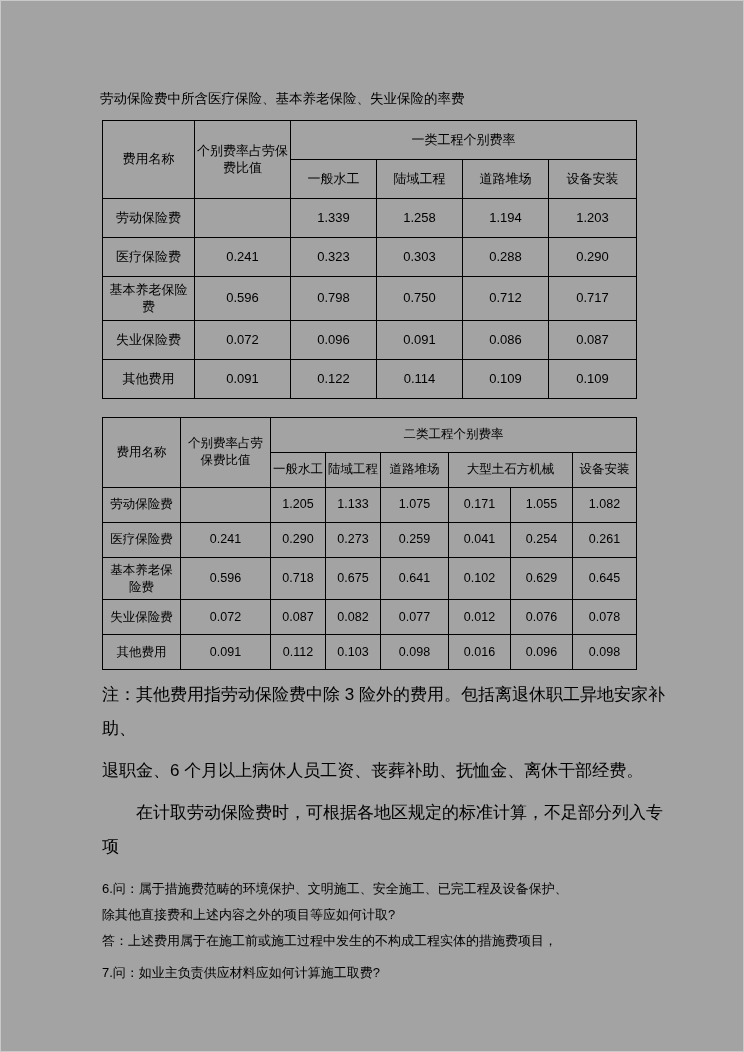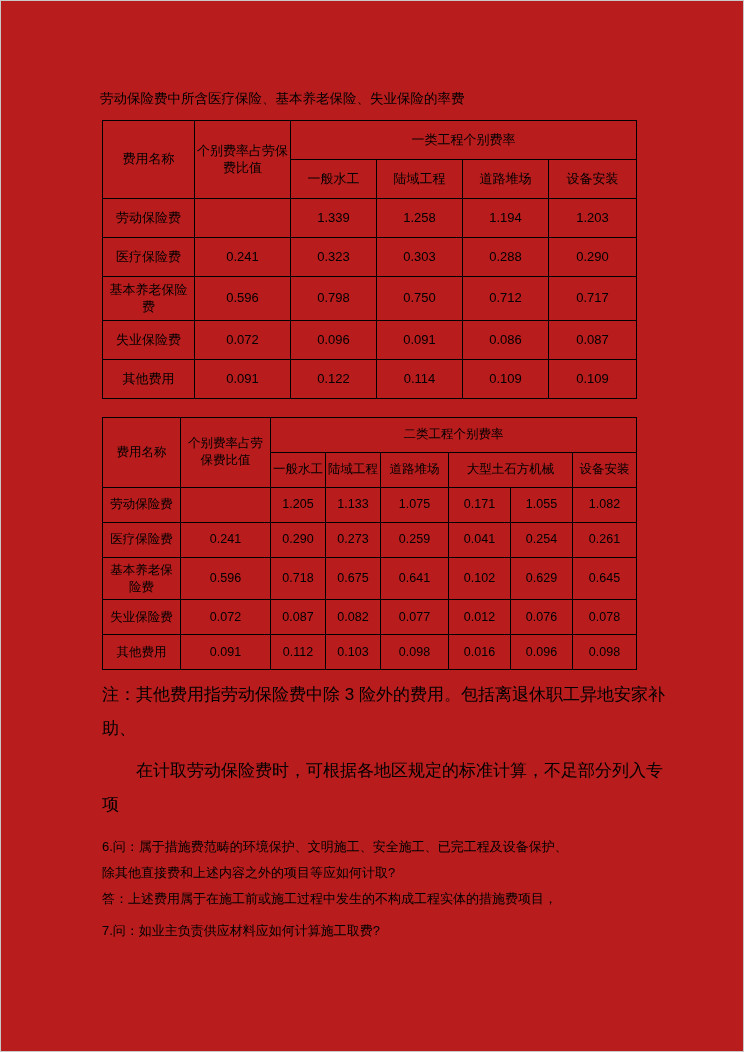--- a/index.html
+++ b/index.html
@@ -6,21 +6,21 @@
     margin: 0;
     padding: 0;
     background: #e8e8e8;
   }
   body {
     font-family: "Liberation Sans", "DejaVu Sans", sans-serif;
   }
   .page {
     width: 744px;
     height: 1052px;
-    background: #b91c1c;
+    background: #a3a3a3;
     margin: 0 auto;
     position: relative;
     box-sizing: border-box;
     padding: 88px 72px 40px 72px;
     overflow: hidden;
   }
   .page-border {
     position: absolute;
     left: 0; top: 0; right: 0; bottom: 0;
     border: 1px solid #c9c9c9;
@@ -216,20 +216,21 @@
         <td>0.103</td>
         <td>0.098</td>
         <td>0.016</td>
         <td>0.096</td>
         <td>0.098</td>
       </tr>
     </tbody>
   </table>
 
   <p class="note">注：其他费用指劳动保险费中除 3 险外的费用。包括离退休职工异地安家补助、</p>
+  <p class="note">退职金、6 个月以上病休人员工资、丧葬补助、抚恤金、离休干部经费。</p>
   <p class="note indent">在计取劳动保险费时，可根据各地区规定的标准计算，不足部分列入专项</p>
 
   <div class="block-gap"></div>
 
   <p class="qa">6.问：属于措施费范畴的环境保护、文明施工、安全施工、已完工程及设备保护、</p>
   <p class="qa">除其他直接费和上述内容之外的项目等应如何计取?</p>
   <p class="qa tight">答：上述费用属于在施工前或施工过程中发生的不构成工程实体的措施费项目，</p>
 
   <div class="gap-small"></div>
 

